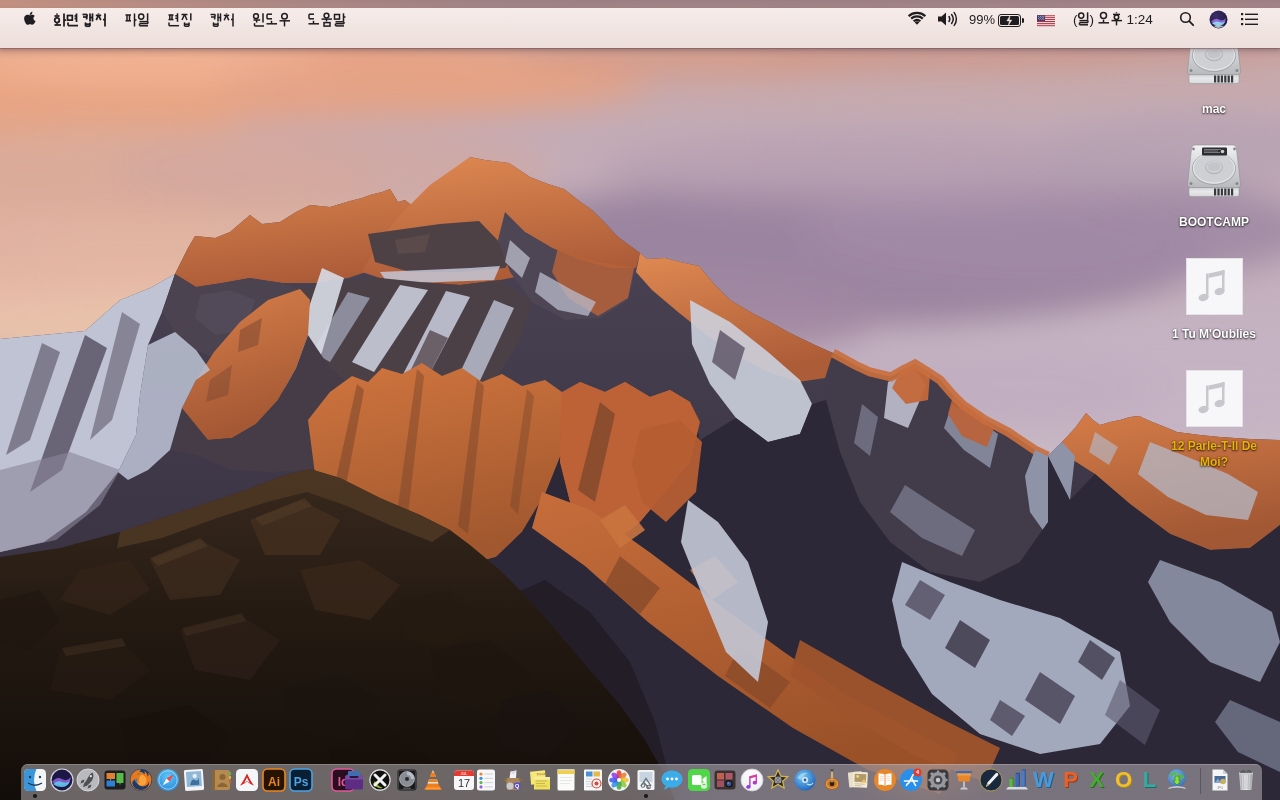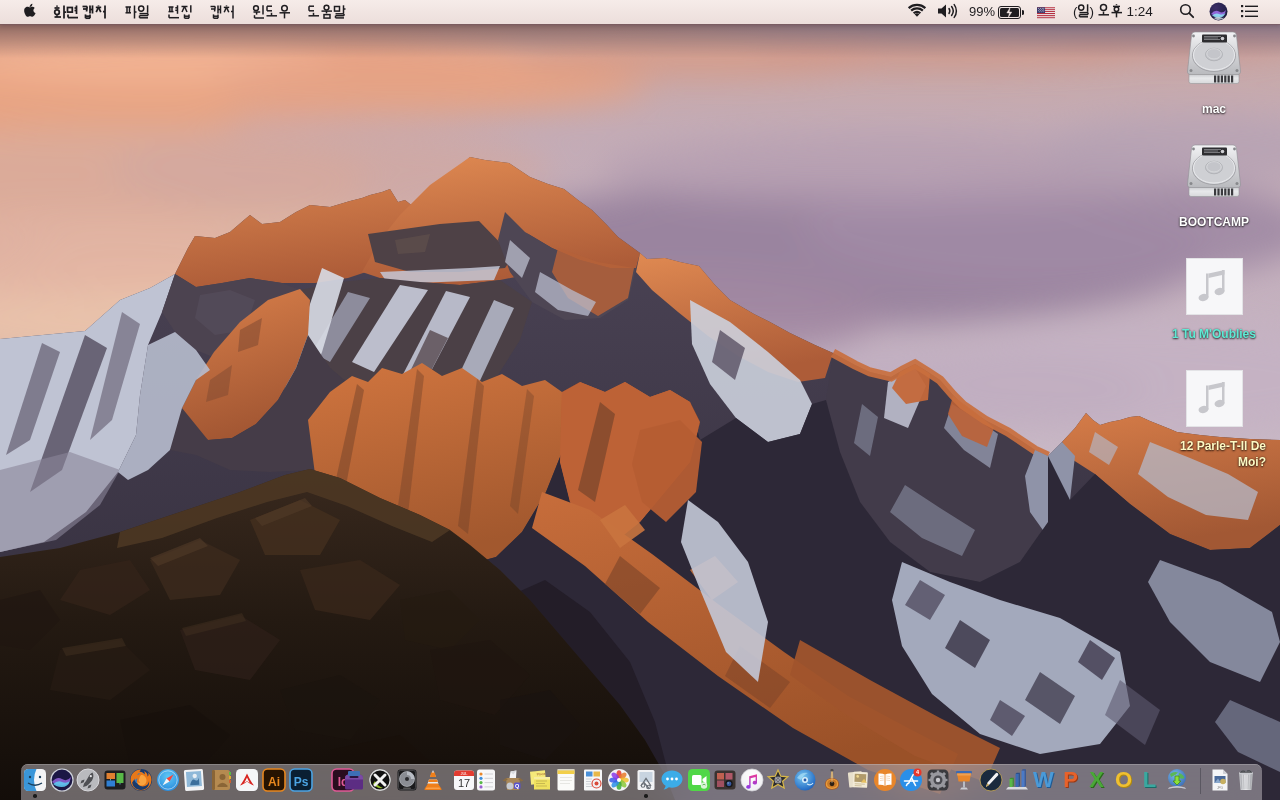--- a/index.html
+++ b/index.html
@@ -189,21 +189,21 @@
         <path d="M120,720 L190,705 L230,735 L195,775 L130,765 Z" fill="#170f0b" opacity="0.7"></path>
         <path d="M330,750 L400,735 L440,770 L400,800 L330,795 Z" fill="#180f0a" opacity="0.7"></path>
         <path d="M0,600 L40,590 L60,620 L30,650 L0,645 Z" fill="#1f1611" opacity="0.6"></path>
         <path d="M500,700 L550,690 L580,725 L545,760 L500,745 Z" fill="#1a1310" opacity="0.7"></path>
         <path d="M150,558 L200,538 L208,546 L158,566 Z" fill="#523a28" opacity="0.6"></path>
         <path d="M255,518 L305,498 L312,506 L262,526 Z" fill="#523a28" opacity="0.6"></path>
         <path d="M62,648 L122,638 L126,646 L66,656 Z" fill="#42301f" opacity="0.5"></path>
         <path d="M182,628 L242,613 L246,621 L186,636 Z" fill="#42301f" opacity="0.5"></path>
       </g>
 </svg>
-<div style="position:absolute;left:0;top:0;width:1280px;height:24px;background:linear-gradient(#f6ece9,#ecdedb);box-shadow:0 1px 0 rgba(120,90,95,0.55), 0 2px 4px rgba(90,60,70,0.35);z-index:20">
+<div style="position:absolute;left:0;top:8px;width:1280px;height:40px;background:linear-gradient(#f6ece9,#ecdedb);box-shadow:0 1px 0 rgba(120,90,95,0.55), 0 2px 4px rgba(90,60,70,0.35);z-index:20">
       <div style="position:absolute;left:23px;top:3px">
         <svg width="13" height="15" viewBox="0 0 12 13.5" style="display:block">
           <path fill="#1f1d20" d="M11.6,9.1c-0.3,0.7-0.4,1-0.8,1.6c-0.5,0.8-1.3,1.9-2.2,1.9c-0.8,0-1-0.5-2.1-0.5c-1.1,0-1.3,0.5-2.1,0.5C3.5,12.6,2.8,11.7,2.3,10.9 C0.9,8.7,0.7,6.1,1.6,4.7c0.6-1,1.6-1.5,2.5-1.5c0.9,0,1.5,0.5,2.3,0.5c0.7,0,1.2-0.5,2.3-0.5c0.8,0,1.6,0.4,2.2,1.2 c-1.9,1.1-1.6,3.9,0.7,4.7z M8.1,2.5c0.4-0.5,0.7-1.2,0.6-1.9C8,0.7,7.3,1,6.8,1.6C6.4,2.1,6,2.8,6.1,3.5C6.9,3.5,7.6,3.1,8.1,2.5z"></path>
         </svg>
       </div>
       <div style="position:absolute;left:54px;top:4.5px;white-space:nowrap"><span style="display:inline-block;margin-right:1px"><svg width="12" height="14" viewBox="0 0 12 14" style="overflow:visible">
             <g stroke="#1f1d20" stroke-width="1.75" stroke-linecap="butt">
               <line x1="3" y1="0.6" x2="3" y2="1.8"></line>
               <line x1="0.5" y1="3" x2="5.5" y2="3"></line>
               <circle cx="3" cy="7.2" r="2.3" fill="none"></circle>
@@ -564,32 +564,32 @@
     <div style="position:absolute;left:1186px;top:258px;z-index:5"><svg width="57" height="57" viewBox="0 0 57 57">
 <rect x="0.5" y="0.5" width="56" height="56" fill="#f7f7f9" stroke="#e3e3e6" stroke-width="1"></rect>
 <g fill="#c7c7cc">
           <path d="M22.5,15.5 L38.5,12 L38.5,16.5 L22.5,20 Z"></path>
           <rect x="20" y="15.5" width="2.5" height="24"></rect>
           <rect x="36" y="12" width="2.5" height="21.5"></rect>
           <ellipse cx="17.5" cy="39.5" rx="5" ry="3.6" transform="rotate(-12 17.5 39.5)"></ellipse>
           <ellipse cx="33.5" cy="33.5" rx="5" ry="3.6" transform="rotate(-12 33.5 33.5)"></ellipse>
         </g>
 </svg></div>
-    <div style="position:absolute;left:1150px;top:327px;width:128px;font:bold 12px 'Liberation Sans',sans-serif;color:#5eead4;text-shadow:0 1px 2px rgba(0,0,0,0.75), 0 0 2px rgba(0,0,0,0.5);text-align:center;white-space:nowrap">1 Tu M'Oublies</div>
+    <div style="position:absolute;left:1150px;top:327px;width:128px;font:bold 12px 'Liberation Sans',sans-serif;color:#ffffff;text-shadow:0 1px 2px rgba(0,0,0,0.75), 0 0 2px rgba(0,0,0,0.5);text-align:center;white-space:nowrap">1 Tu M'Oublies</div>
     <div style="position:absolute;left:1186px;top:370px;z-index:5"><svg width="57" height="57" viewBox="0 0 57 57">
 <rect x="0.5" y="0.5" width="56" height="56" fill="#f7f7f9" stroke="#e3e3e6" stroke-width="1"></rect>
 <g fill="#c7c7cc">
           <path d="M22.5,15.5 L38.5,12 L38.5,16.5 L22.5,20 Z"></path>
           <rect x="20" y="15.5" width="2.5" height="24"></rect>
           <rect x="36" y="12" width="2.5" height="21.5"></rect>
           <ellipse cx="17.5" cy="39.5" rx="5" ry="3.6" transform="rotate(-12 17.5 39.5)"></ellipse>
           <ellipse cx="33.5" cy="33.5" rx="5" ry="3.6" transform="rotate(-12 33.5 33.5)"></ellipse>
         </g>
 </svg></div>
-    <div style="position:absolute;left:1162px;top:439px;width:104px;font:bold 12px 'Liberation Sans',sans-serif;color:#fef9c3;text-shadow:0 1px 2px rgba(0,0,0,0.75), 0 0 2px rgba(0,0,0,0.5);text-align:right;white-space:nowrap;white-space:normal;line-height:15.5px">12 Parle-T-Il De Moi?</div>
+    <div style="position:absolute;left:1162px;top:439px;width:104px;font:bold 12px 'Liberation Sans',sans-serif;color:#eab308;text-shadow:0 1px 2px rgba(0,0,0,0.75), 0 0 2px rgba(0,0,0,0.5);text-align:center;white-space:nowrap;white-space:normal;line-height:15.5px">12 Parle-T-Il De Moi?</div>
 <div style="position:absolute;left:21px;top:764px;width:1241px;height:36px;background:rgba(196,189,196,0.5);border-radius:7px 7px 0 0;box-shadow:inset 0 0.5px 0 rgba(255,255,255,0.4);backdrop-filter:blur(22px);z-index:15"></div>
     <div style="position:absolute;left:23.0px;top:768px;z-index:16"><svg width="24" height="24" viewBox="0 0 24 24">
         <rect x="1" y="1" width="22" height="22" rx="4.5" fill="#f4f5f7"></rect>
         <path d="M1,5.5 Q1,1 5.5,1 L13.5,1 Q11,6 11,12 Q11,18 13.5,23 L5.5,23 Q1,23 1,18.5 Z" fill="#3a96d9"></path>
         <circle cx="7" cy="9" r="1.2" fill="#1a3e5c"></circle>
         <circle cx="17" cy="9" r="1.2" fill="#1a3e5c"></circle>
         <path d="M5,15 Q12,19.5 19,15" stroke="#1a3e5c" stroke-width="1.4" fill="none"></path>
       </svg></div>
     <div style="position:absolute;left:49.5px;top:768px;z-index:16"><svg width="24" height="24" viewBox="0 0 24 24">
         <circle cx="12" cy="12" r="11" fill="#1c1745"></circle>

